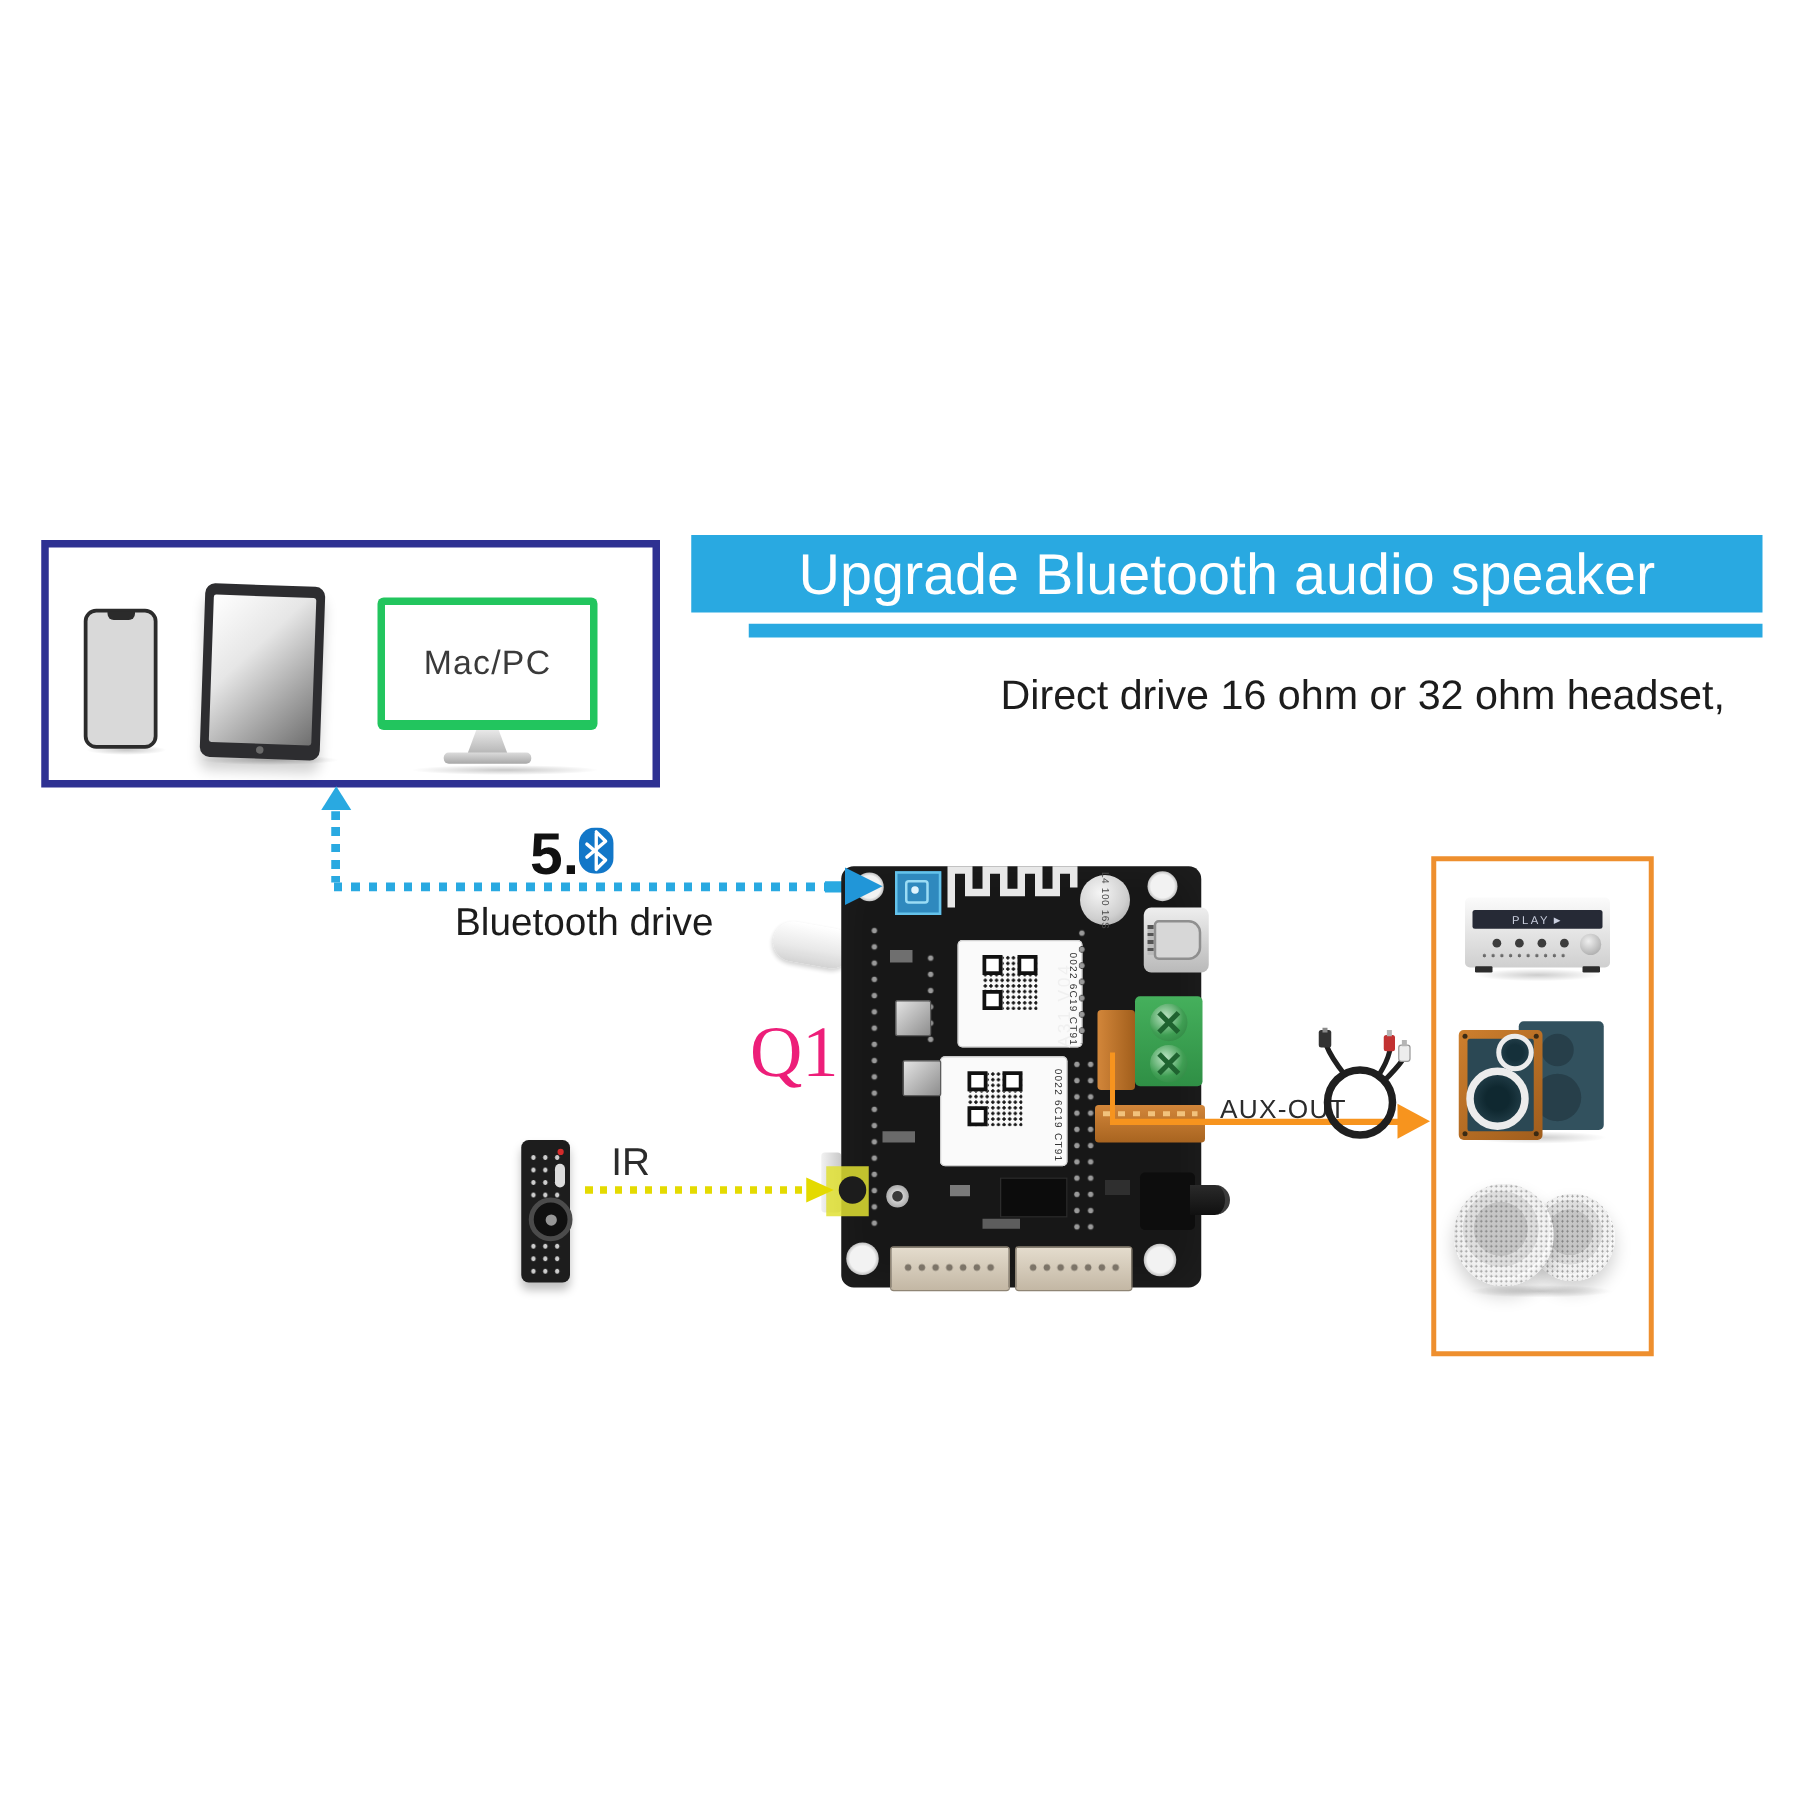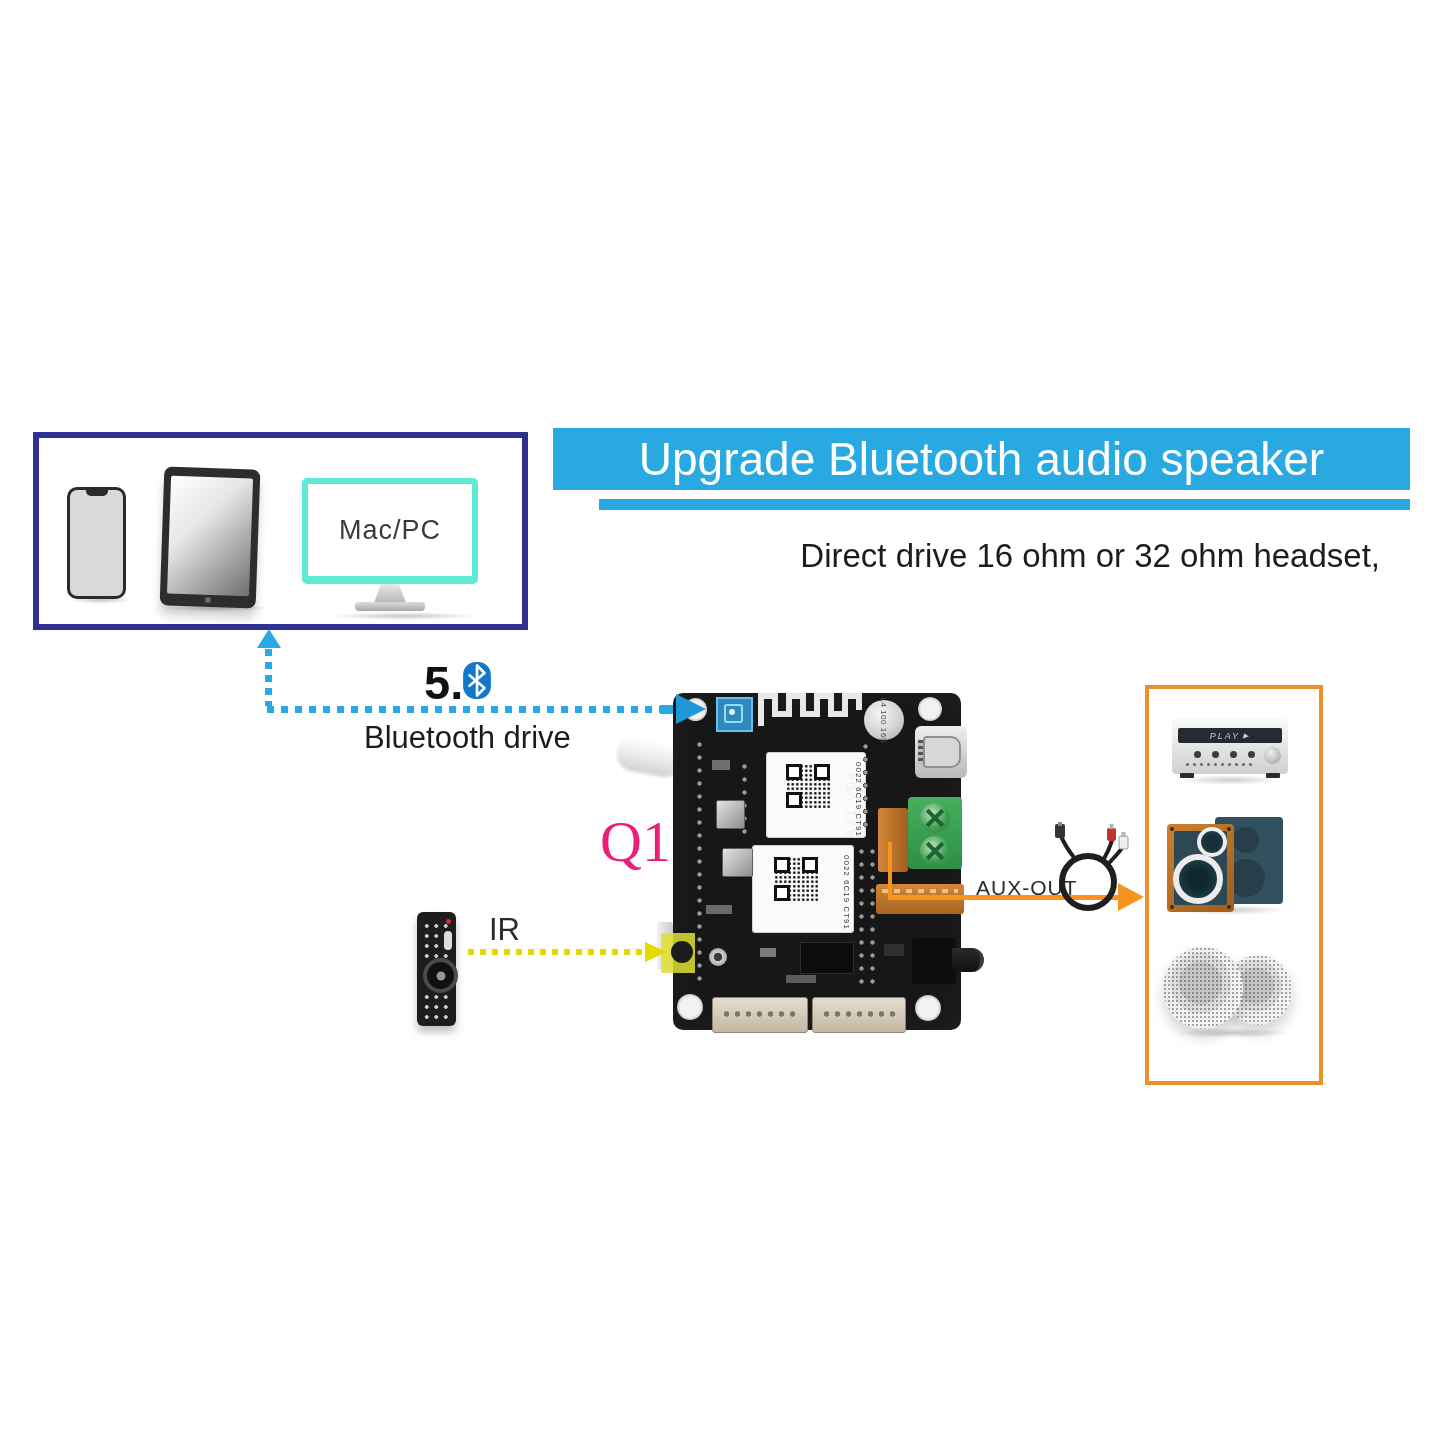--- a/index.html
+++ b/index.html
@@ -9,21 +9,21 @@
 
   
   .src-box{left:33px;top:432px;width:483px;height:186px;border:6px solid #2e3192;background:#fff;}
   .phone{left:67px;top:487px;width:53px;height:106px;border:3px solid #2b2b2b;border-radius:10px;background:#d9d9d9;}
   .phone-notch{left:50%;top:-1px;transform:translateX(-50%);width:22px;height:7px;background:#2b2b2b;border-radius:0 0 5px 5px;}
   .tablet{left:162px;top:468px;width:96px;height:139px;background:#2d2d30;border-radius:8px;transform:rotate(2deg);
           box-shadow:0 10px 10px rgba(0,0,0,.18);}
   .tablet-screen{left:7px;top:9px;right:7px;bottom:12px;
           background:linear-gradient(135deg,#ffffff 0%,#e6e6e6 38%,#a8a8a8 70%,#6f6f6f 100%);border-radius:2px;}
   .tablet-home{left:50%;bottom:4px;transform:translateX(-50%);width:6px;height:6px;border-radius:50%;background:#6a6a6a;}
-  .monitor{left:302px;top:478px;width:176px;height:106px;background:#5eead4;border-radius:5px;padding:0;}
+  .monitor{left:302px;top:478px;width:176px;height:106px;background:#22c55e;border-radius:5px;padding:0;}
   .monitor-screen{left:6px;top:6px;right:6px;bottom:8px;background:#ffffff;display:flex;align-items:center;justify-content:center;}
   .monitor-label{font-size:27px;color:#3a3a3a;letter-spacing:1px;}
   .monitor-neck{left:374px;top:584px;width:32px;height:19px;background:linear-gradient(#e8e8e8,#b5b5b5);
                 clip-path:polygon(22% 0,78% 0,100% 100%,0 100%);}
   .monitor-base{left:355px;top:602px;width:70px;height:9px;background:linear-gradient(#dcdcdc,#a8a8a8);border-radius:4px;}
   .dev-shadow{height:8px;border-radius:50%;background:radial-gradient(closest-side,rgba(0,0,0,.22),rgba(0,0,0,0));}
 
   
   .banner{left:553px;top:428px;width:857px;height:62px;background:#29a9e1;display:flex;align-items:center;justify-content:center;}
   .banner-title{color:#ffffff;font-size:46px;white-space:nowrap;}
@@ -99,21 +99,21 @@
 
   
   .aux-line-v{left:888px;top:842px;width:4px;height:56px;background:#f7941e;z-index:9;}
   .aux-line-h{left:888px;top:895px;width:234px;height:5px;background:#f7941e;z-index:9;}
   .arrow-right-orange{left:1118px;top:883px;width:0;height:0;border-top:14px solid transparent;border-bottom:14px solid transparent;border-left:26px solid #f7941e;z-index:9;}
   .aux-label{left:976px;top:876px;font-size:21px;letter-spacing:1px;color:#2b2b2b;z-index:10;}
   .aux-cable{left:1046px;top:822px;width:88px;height:96px;z-index:10;}
 
   
   .out-box{left:1145px;top:685px;width:170px;height:392px;border:4px solid #ee8f2e;background:#fff;}
-  .receiver{left:1172px;top:718px;width:116px;height:56px;background:linear-gradient(#fbfbfb,#cfcfcf);border-radius:4px;z-index:3;font-style:italic;}
+  .receiver{left:1172px;top:718px;width:116px;height:56px;background:linear-gradient(#fbfbfb,#cfcfcf);border-radius:4px;z-index:3;}
   .recv-display{position:absolute;left:6px;top:10px;right:6px;height:15px;background:#262a36;display:flex;align-items:center;justify-content:center;border-radius:2px;}
   .recv-display .txt{font-size:9px;color:#c9cede;letter-spacing:2px;}
   .recv-knob{position:absolute;width:7px;height:7px;border-radius:50%;background:#3c3c3c;top:33px;}
   .recv-dial{position:absolute;right:7px;top:29px;width:17px;height:17px;border-radius:50%;background:radial-gradient(circle at 40% 35%,#efefef,#9c9c9c);}
   .recv-dots{position:absolute;left:12px;top:44px;width:70px;height:5px;background-image:radial-gradient(circle,#6a6a6a 1.2px,transparent 1.6px);background-size:7px 5px;}
   .recv-foot{position:absolute;bottom:-4px;width:14px;height:5px;background:#2c2c2c;border-radius:1px;}
   .spk-back{left:1215px;top:817px;width:68px;height:87px;background:#32515e;border-radius:4px;z-index:2;}
   .spk-back i{position:absolute;border-radius:50%;background:#273f4a;}
   .spk-front{left:1167px;top:824px;width:67px;height:88px;background:linear-gradient(135deg,#cd7f2e,#a05d1c);border-radius:4px;z-index:3;}
   .spk-panel{position:absolute;left:7px;top:7px;right:7px;bottom:7px;background:#2b4854;border-radius:2px;}

